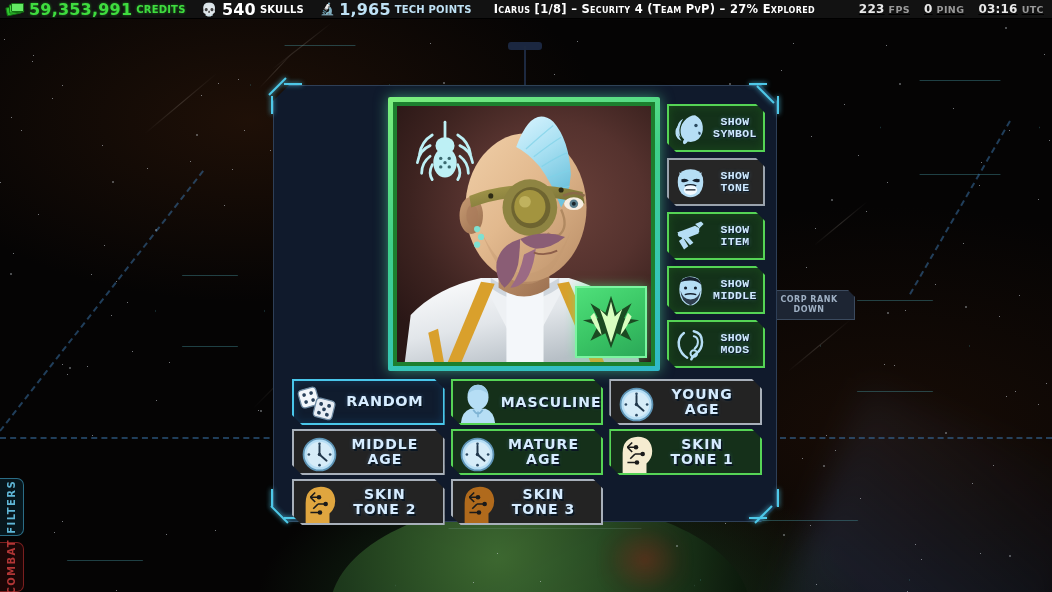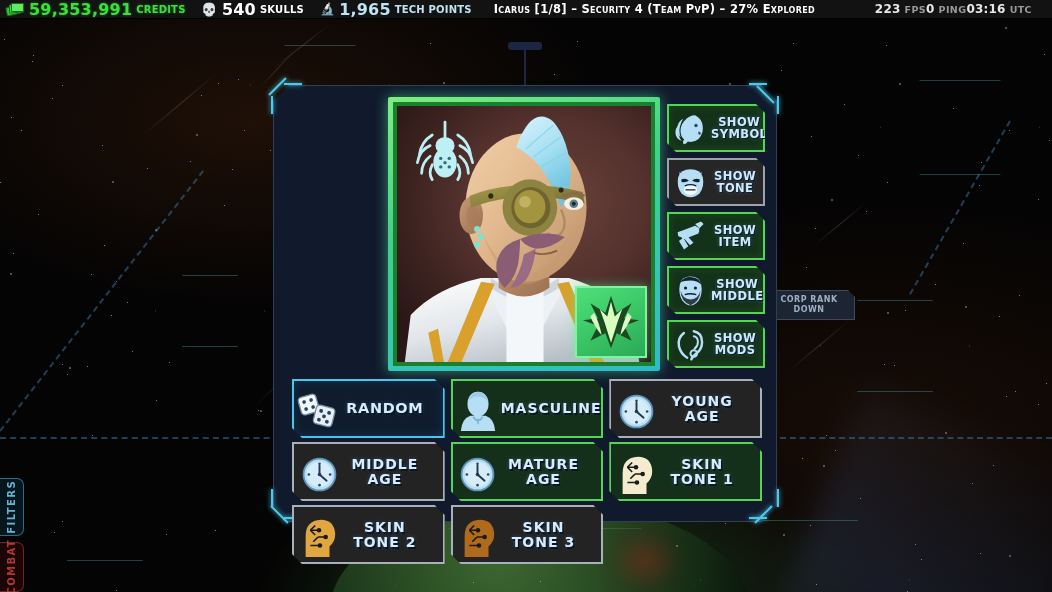--- a/index.html
+++ b/index.html
@@ -90,21 +90,21 @@
   }
   .tb-group { display:flex; align-items:center; gap:4px; margin-right: 16px; }
   .tb-group:first-child { margin-left: 6px; }
   .tb-val { font-size: 16px; }
   .tb-unit { font-size: 10px; font-variant: small-caps; text-transform: uppercase; }
   .tb-credits .tb-val, .tb-credits .tb-unit { color: #3fdc3f; text-shadow: 0 0 3px rgba(40,200,40,.6); }
   .tb-skulls .tb-val, .tb-skulls .tb-unit { color: #ffffff; }
   .tb-tech .tb-val, .tb-tech .tb-unit { color: #bfe2f5; }
   .tb-mission { color: #ffffff; font-size: 11.5px; font-variant: small-caps; letter-spacing:.3px; margin-left: 6px; }
 
-  .tb-right { margin-left: auto; display:flex; align-items:center; margin-right: 20px; }
+  .tb-right { margin-left: auto; display:flex; align-items:center; gap: 14px; margin-right: 8px; text-decoration: underline; }
   .tb-right .num { color:#e8e8e8; font-size: 12px; }
   .tb-right .lab { color:#9a9a9a; font-size: 9.5px; text-transform: uppercase; letter-spacing:.4px; }
   .tb-right .grp { display:flex; align-items:baseline; gap:4px; }
 
   .ico-money { width:19px; height:12px; position:relative; display:inline-block; }
   .ico-money i {
     position:absolute; width:15px; height:9px; border-radius:1px;
     background:#2fc52f; border:1px solid #147014;
   }
   .ico-money i:nth-child(1){ left:0; top:3px; transform: rotate(-12deg); }
@@ -237,31 +237,31 @@
   }
   .sbtn.on  { background:#14321a; border: 2px solid #55d455; box-shadow: inset 0 0 10px rgba(30,90,30,.6); }
   .sbtn.off { background:#262626; border: 2px solid #9aa3ad; }
   .sbtn .sico { width: 36px; height: 38px; flex: 0 0 36px; display:flex; align-items:center; justify-content:center; }
   .sbtn .slab {
     flex:1; text-align:center; line-height: 1.05;
     font-family: "DejaVu Sans", sans-serif;
     font-weight: bold; font-size: 11.5px; letter-spacing: .4px;
     color:#cfe9ff; text-shadow: 1px 1px 0 #0b1a28, 0 0 4px rgba(120,190,255,.35);
   }
-  .sbtn .slab b { display:block; }
+  .sbtn .slab b { display:block;font-family:Liberation Mono, monospace; }
 
   
   #opt-grid {
     position:absolute; left: 292px; top: 379px; width: 470px;
     display:grid; grid-template-columns: repeat(3, 1fr);
     gap: 4px 6px;
     z-index: 26;
   }
   .obtn {
-    position: relative; height: 59px;
+    position: relative; height: 46px;
     display:flex; align-items:center;
     padding-left: 2px; padding-right: 15px;
     cursor:pointer; overflow:hidden;
     clip-path: polygon(0 0, calc(100% - 10px) 0, 100% 10px, 100% 100%, 10px 100%, 0 calc(100% - 10px));
   }
   .obtn.on     { background:#15301a; border: 2px solid #56d456; }
   .obtn.off    { background:#232323; border: 2px solid #a8b0ba; }
   .obtn.accent { background:#101c2e; border: 2px solid #49c6ea; box-shadow: inset 0 0 10px rgba(20,70,110,.6); }
   .obtn .oico  { width: 46px; height: 44px; flex:0 0 46px; display:flex; align-items:flex-end; justify-content:center; }
   .obtn .olab  {

